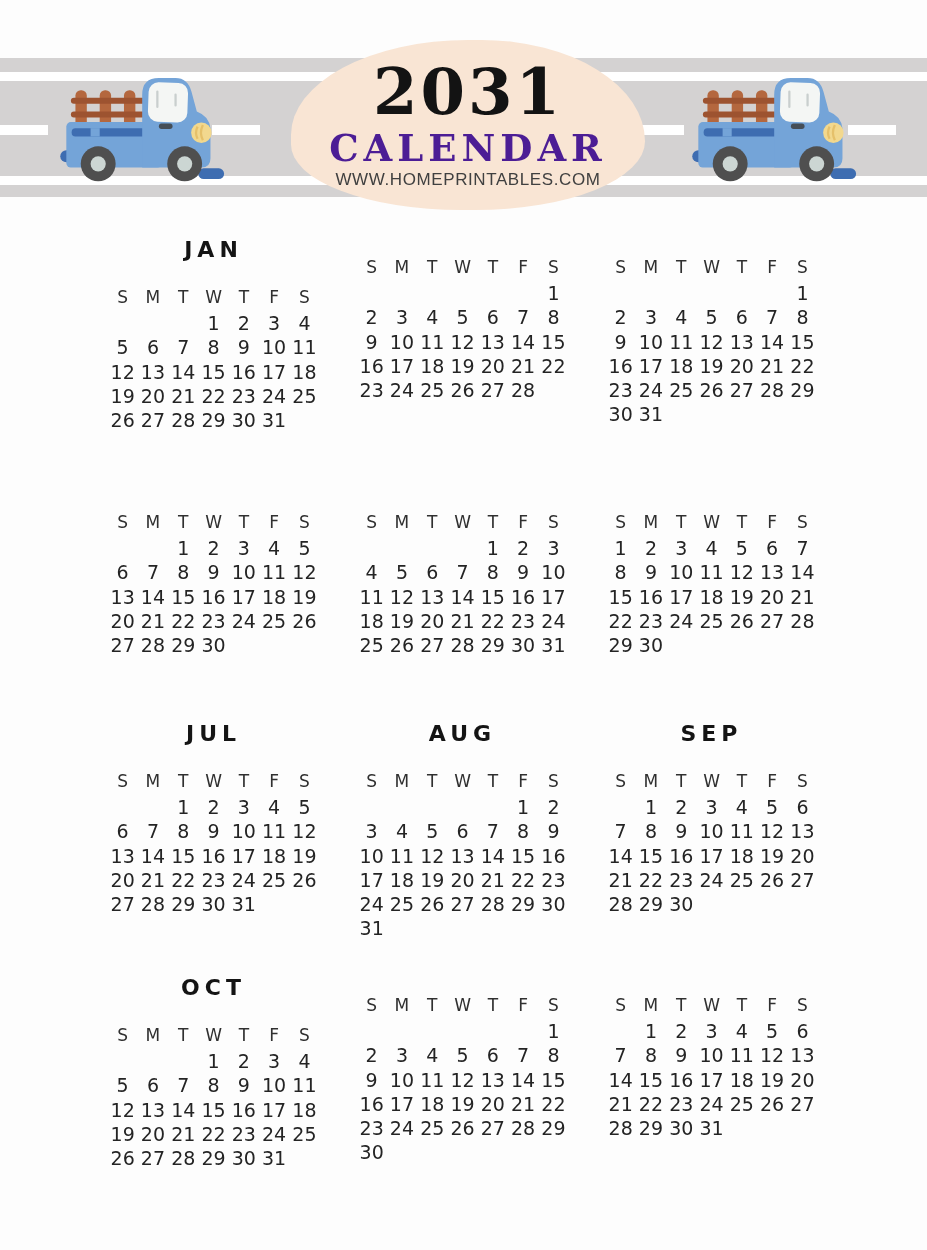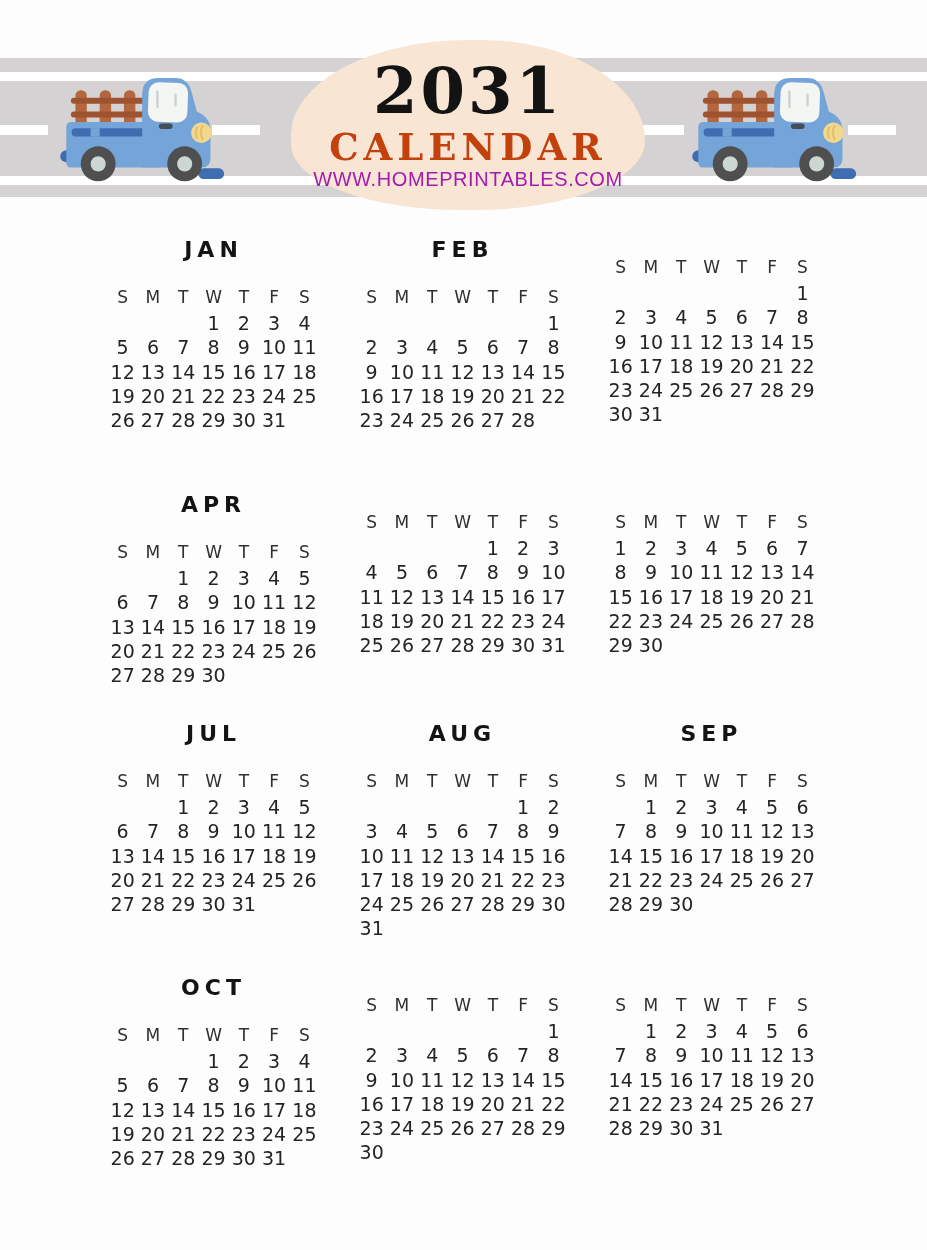--- a/index.html
+++ b/index.html
@@ -33,25 +33,25 @@
     border-radius: 52% 48% 50% 50% / 58% 62% 42% 40%;
     display:flex; flex-direction:column; align-items:center; justify-content:center;
     text-align:center; z-index:3;
   }
   .year {
     font-family:"DejaVu Serif", serif; font-weight:700;
     font-size:64px; line-height:1; letter-spacing:3px; color:#131313;
   }
   .cal-title {
     font-family:"DejaVu Serif", serif; font-weight:700;
-    font-size:37px; line-height:1.1; letter-spacing:5px; color:#c2410c; margin-top:4px;
+    font-size:37px; line-height:1.1; letter-spacing:5px; color:#4c1d95; margin-top:4px;
   }
   .website {
     font-family:"Liberation Sans", sans-serif; font-weight:500;
-    font-size:20px; letter-spacing:0.6px; color:#a21caf; margin-top:1px;
+    font-size:17px; letter-spacing:0.6px; color:#404040; margin-top:1px;
   }
 
   
   .calendar {
     position:absolute; left:89px; top:235px; width:747px;
     display:grid;
     grid-template-columns:249px 249px 249px;
     grid-template-rows:255px 229px 254px 270px;
   }
   .month { text-align:center; }
@@ -188,21 +188,20 @@
         <span class="day">27</span>
         <span class="day">28</span>
         <span class="day">29</span>
         <span class="day">30</span>
         <span class="day">31</span>
         <span class="day"></span>
       </div>
   </section>
 
   <section class="month">
-    <h2 class="month-title">FEB</h2>
     <div class="weekday-row">
         <span class="wd">S</span>
         <span class="wd">M</span>
         <span class="wd">T</span>
         <span class="wd">W</span>
         <span class="wd">T</span>
         <span class="wd">F</span>
         <span class="wd">S</span>
       </div>
     <div class="days">
@@ -294,21 +293,20 @@
         <span class="day">31</span>
         <span class="day"></span>
         <span class="day"></span>
         <span class="day"></span>
         <span class="day"></span>
         <span class="day"></span>
       </div>
   </section>
 
   <section class="month">
-    <h2 class="month-title">APR</h2>
     <div class="weekday-row">
         <span class="wd">S</span>
         <span class="wd">M</span>
         <span class="wd">T</span>
         <span class="wd">W</span>
         <span class="wd">T</span>
         <span class="wd">F</span>
         <span class="wd">S</span>
       </div>
     <div class="days">

